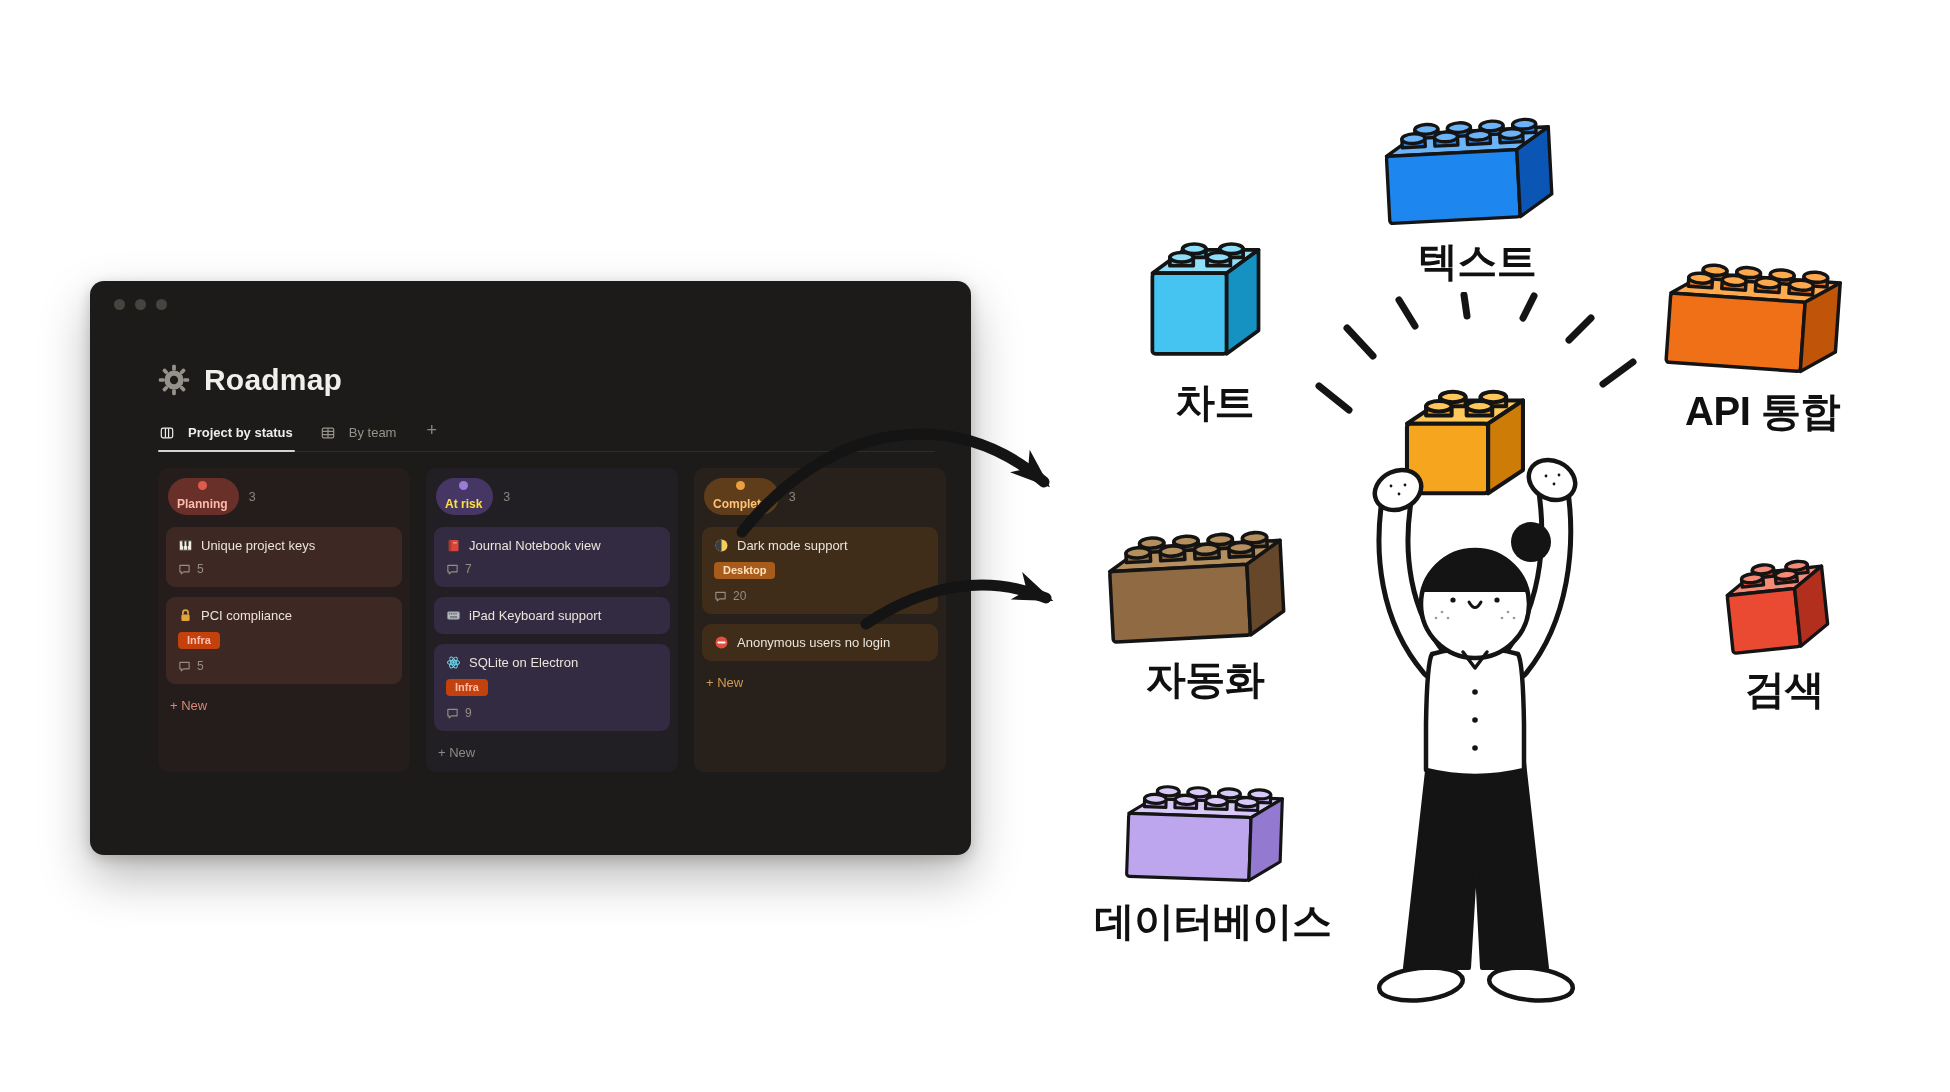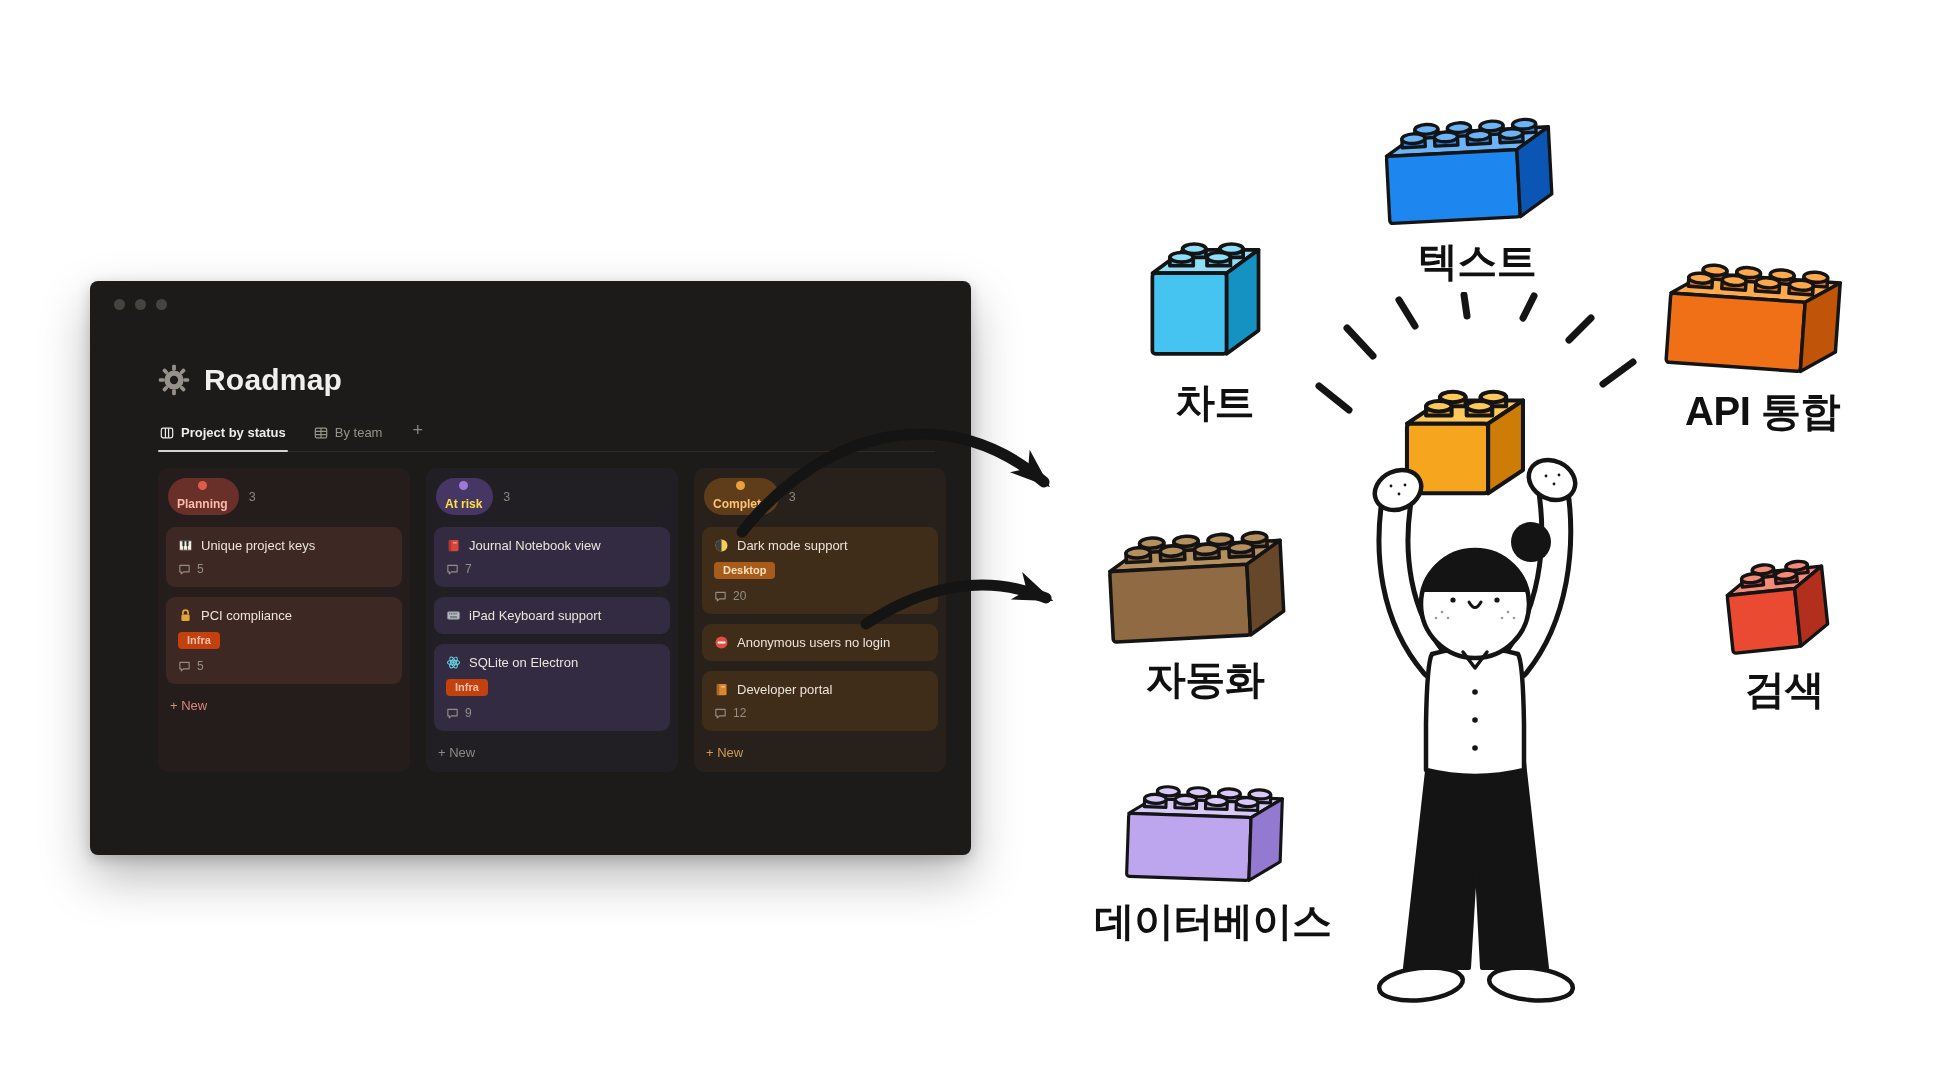--- a/index.html
+++ b/index.html
@@ -5,30 +5,30 @@
   html,body{margin:0;padding:0;}
   body{
     width:1950px;height:1092px;overflow:hidden;background:#ffffff;
     font-family:"Liberation Sans", sans-serif;position:relative;
   }
   .canvas{position:absolute;inset:0;width:1950px;height:1092px;background:#fff;}
 
   
   .window{
     position:absolute;left:90px;top:281px;width:881px;height:574px;
-    background:#1c1b1a;border-radius:8px;z-index:1;
+    background:#1c1b1a;border-radius:14px;z-index:1;
     box-shadow:0 22px 50px rgba(0,0,0,.28), 0 4px 14px rgba(0,0,0,.18);
   }
   .traffic{position:absolute;top:18px;left:24px;display:flex;gap:10px;}
   .dot{width:11px;height:11px;border-radius:50%;background:#474440;}
   .win-content{position:absolute;left:68px;right:36px;top:82px;}
   .page-header{display:flex;align-items:center;gap:14px;margin-bottom:22px;}
   .page-header h1{margin:0;font-size:30px;font-weight:700;color:#f1efec;letter-spacing:.2px;}
   .tabs{display:flex;align-items:flex-end;gap:24px;border-bottom:1px solid #2e2c2a;}
-  .tab{display:flex;align-items:center;gap:7px;font-size:13px;color:#989388;
+  .tab{display:flex;align-items:center;gap:14px;font-size:13px;color:#989388;
        padding:6px 2px 11px;position:relative;cursor:pointer;}
   .tab.active{color:#ececea;font-weight:700;}
   .tab.active:after{content:"";position:absolute;left:0;right:0;bottom:-1px;height:2px;background:#d6d3cf;border-radius:2px;}
   .tab-add{color:#8d887e;font-size:18px;padding:0 4px 10px;cursor:pointer;}
 
   .board{display:flex;gap:16px;margin-top:16px;}
   .column{width:236px;flex:none;border-radius:10px;padding:8px 8px 4px;}
   .col-planning{background:rgba(150,70,58,0.08);}
   .col-atrisk{background:rgba(120,95,170,0.08);}
   .col-complete{background:rgba(190,120,45,0.08);}
@@ -310,40 +310,20 @@
               <span class="card-icon">
                 <svg viewBox="0 0 16 16">
                     <circle cx="8" cy="8" r="6.4" fill="#e04f3f"></circle>
                     <rect x="3.6" y="7" width="8.8" height="2" rx="1" fill="#ffffff"></rect>
                   </svg>
               </span>
               <span>Anonymous users no login</span>
             </div>
           </div>
 
-          <div class="card">
-            <div class="card-title">
-              <span class="card-icon">
-                <svg viewBox="0 0 16 16">
-                    <rect x="3" y="2" width="10.4" height="12" rx="1.2" fill="#d6872f"></rect>
-                    <rect x="3" y="2" width="2.6" height="12" fill="#a96722"></rect>
-                    <path d="M7.6 5.2h4" stroke="#ffe0b3" stroke-width="1"></path>
-                  </svg>
-              </span>
-              <span>Developer portal</span>
-            </div>
-            <div class="comments">
-              <span style="display:inline-flex;">
-                <svg width="13" height="13" viewBox="0 0 14 14">
-                    <path d="M2 2.5h10v7H6l-2.5 2.2v-2.2H2z" fill="none" stroke="#948e84" stroke-width="1.2" stroke-linejoin="round"></path>
-                  </svg>
-              </span>
-              <span>12</span>
-            </div>
-          </div>
 
           <div class="new-row">
             <span>+ New</span>
           </div>
         </div>
 
       </div>
     </div>
   </div>
 

